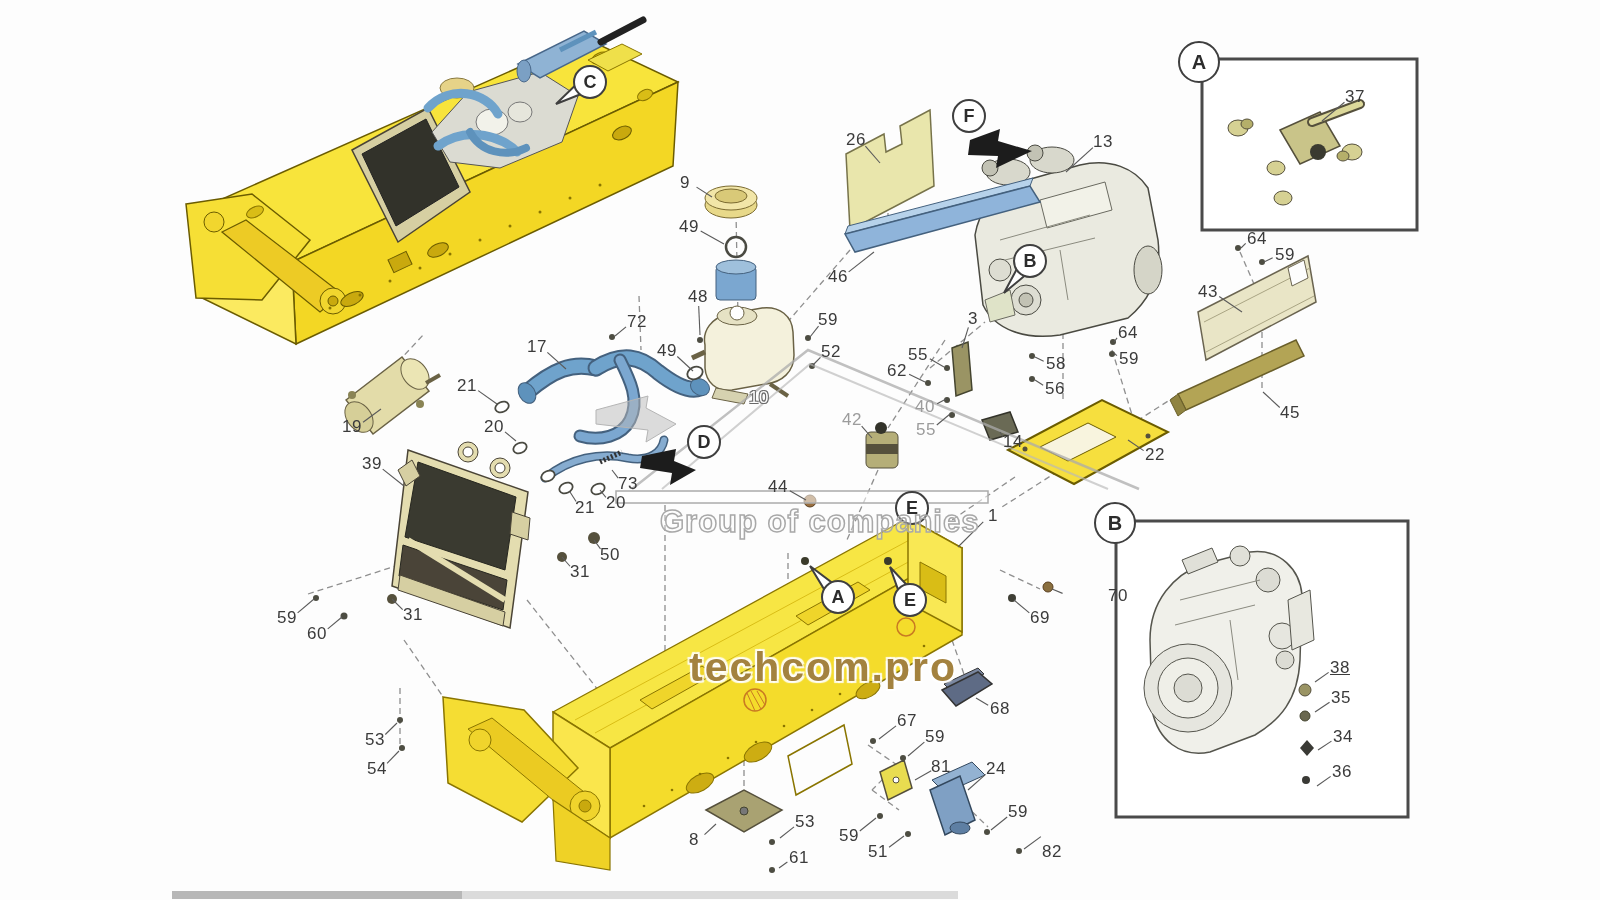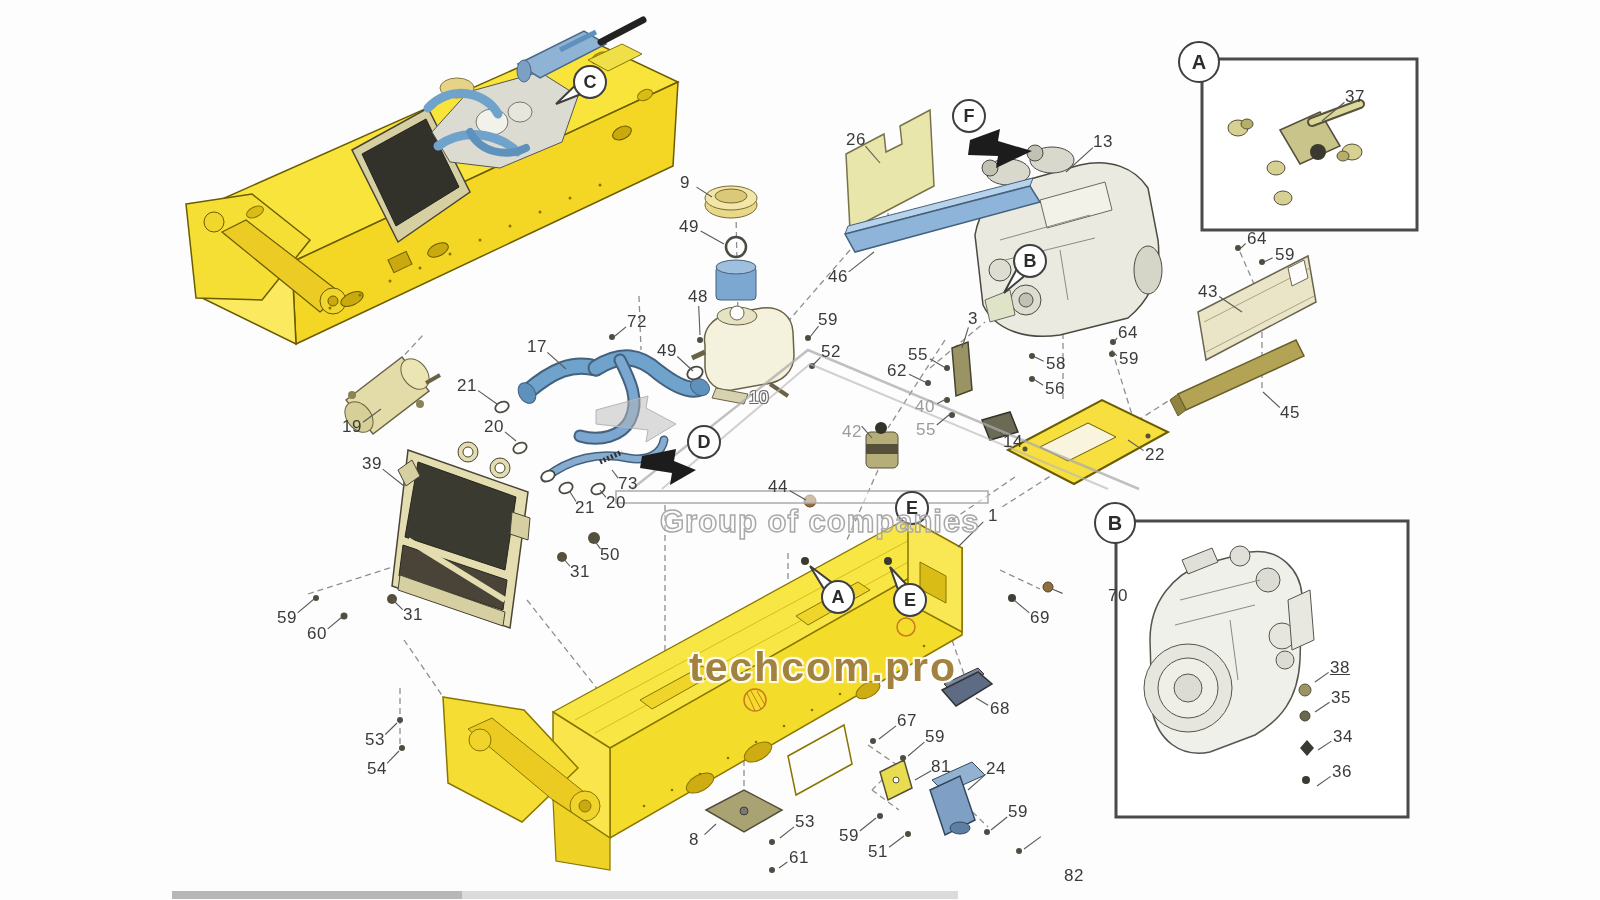--- a/index.html
+++ b/index.html
@@ -455,21 +455,21 @@
       <div class="plabel" style="left: 1129px; top: 359px;">59</div>
       <div class="plabel" style="left: 1155px; top: 455px;">22</div>
       <div class="plabel" style="left: 637px; top: 322px;">72</div>
       <div class="plabel" style="left: 537px; top: 347px;">17</div>
       <div class="plabel" style="left: 467px; top: 386px;">21</div>
       <div class="plabel" style="left: 352px; top: 427px;">19</div>
       <div class="plabel" style="left: 494px; top: 427px;">20</div>
       <div class="plabel" style="left: 828px; top: 320px;">59</div>
       <div class="plabel" style="left: 831px; top: 352px;">52</div>
       <div class="plabel outline" style="left: 759px; top: 398px;">10</div>
-      <div class="plabel light" style="left: 852px; top: 420px; margin-top: 12px;">42</div>
+      <div class="plabel light" style="left: 852px; top: 420px;">42</div>
       <div class="plabel" style="left: 667px; top: 351px;">49</div>
       <div class="plabel" style="left: 372px; top: 464px;">39</div>
       <div class="plabel" style="left: 628px; top: 484px;">73</div>
       <div class="plabel" style="left: 778px; top: 487px;">44</div>
       <div class="plabel" style="left: 585px; top: 508px;">21</div>
       <div class="plabel" style="left: 616px; top: 503px;">20</div>
       <div class="plabel" style="left: 610px; top: 555px;">50</div>
       <div class="plabel" style="left: 580px; top: 572px;">31</div>
       <div class="plabel" style="left: 413px; top: 615px;">31</div>
       <div class="plabel" style="left: 287px; top: 618px;">59</div>
@@ -481,21 +481,21 @@
       <div class="plabel" style="left: 799px; top: 858px;">61</div>
       <div class="plabel" style="left: 993px; top: 516px;">1</div>
       <div class="plabel" style="left: 1075px; top: 596px; margin-left: 43px;">70</div>
       <div class="plabel" style="left: 1040px; top: 618px;">69</div>
       <div class="plabel" style="left: 1000px; top: 709px;">68</div>
       <div class="plabel" style="left: 907px; top: 721px;">67</div>
       <div class="plabel" style="left: 935px; top: 737px;">59</div>
       <div class="plabel" style="left: 941px; top: 767px;">81</div>
       <div class="plabel" style="left: 996px; top: 769px;">24</div>
       <div class="plabel" style="left: 1018px; top: 812px;">59</div>
-      <div class="plabel" style="left: 1052px; top: 876px; margin-left: 22px;">82</div>
+      <div class="plabel" style="left: 1052px; top: 852px;">82</div>
       <div class="plabel" style="left: 849px; top: 836px;">59</div>
       <div class="plabel" style="left: 878px; top: 852px;">51</div>
       <div class="plabel" style="left: 1340px; top: 668px; text-decoration: underline;">38</div>
       <div class="plabel" style="left: 1341px; top: 698px;">35</div>
       <div class="plabel" style="left: 1343px; top: 737px;">34</div>
       <div class="plabel" style="left: 1342px; top: 772px;">36</div>
       <div class="callout" style="left: 590px; top: 82px;">C</div>
       <div class="callout" style="left: 969px; top: 116px;">F</div>
       <div class="callout" style="left: 1030px; top: 261px;">B</div>
       <div class="callout" style="left: 704px; top: 442px;">D</div>

